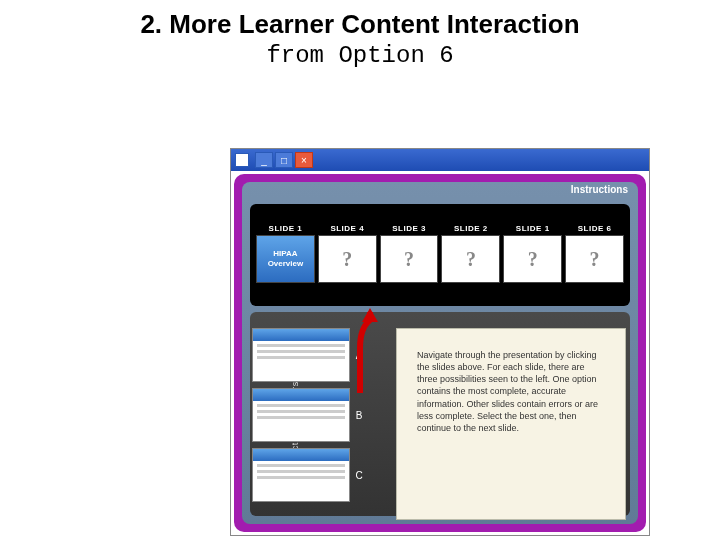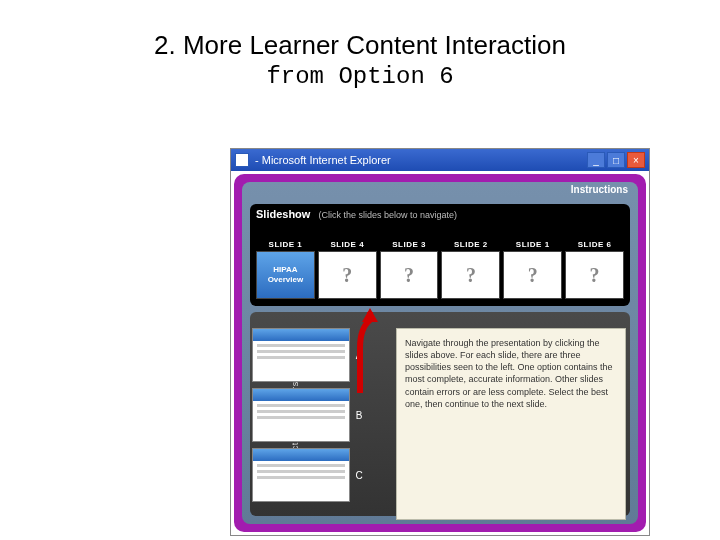--- a/index.html
+++ b/index.html
@@ -1,17 +1,17 @@
 <!DOCTYPE html>
 <html><head>
 <meta charset="utf-8">
 <style>
   * { box-sizing: border-box; margin: 0; padding: 0; }
   body { width: 720px; height: 540px; background: #fff; font-family: Arial, sans-serif; position: relative; overflow: hidden; }
-  .title { text-align: center; font-size: 26px; font-weight: normal; color: #000; padding-top: 29px; line-height: 1.3; }
+  .title { text-align: center; font-size: 26px; font-weight: bold; color: #000; padding-top: 8px; line-height: 1.3; }
   .title-line2 { text-align: center; font-size: 24px; color: #000; font-family: Liberation Mono, monospace; }
   .ie-window { position: absolute; left: 230px; top: 148px; width: 420px; height: 388px; border: 1px solid #888; background: #fff; }
   .titlebar { height: 22px; background: linear-gradient(#3a6ad0,#1e4cb3); display: flex; align-items: center; color: #fff; font-size: 11px; padding: 0 4px; position: relative; }
   .tb-icon { width: 14px; height: 14px; background: #fff; margin-right: 6px; border: 1px solid #2a5ab8; }
   .tb-title { flex: 1; }
   .tb-btns { display: flex; gap: 2px; }
   .tb-btn { width: 18px; height: 16px; background: #4c7bd9; border: 1px solid #2a5ab8; display: flex; align-items: center; justify-content: center; font-size: 10px; color: #fff; }
   .tb-close { background: #e85a3c; border-color: #c03818; }
   .app-frame { position: absolute; top: 22px; left: 0; right: 0; bottom: 0; background: #a21caf; border-radius: 10px; margin: 3px; overflow: hidden; }
   .app-inner { position: absolute; inset: 8px; border-radius: 8px; background: linear-gradient(#7690ac,#607a96); }
@@ -29,49 +29,44 @@
   .lower-area { position: absolute; top: 130px; left: 8px; right: 8px; bottom: 8px; background: linear-gradient(#4a4a4a,#333); border-radius: 6px; }
   .arrow { position: absolute; top: 126px; left: 108px; z-index: 5; }
   .arrow svg { display: block; }
   .options-col { position: absolute; left: 10px; top: 146px; bottom: 14px; width: 112px; display: flex; flex-direction: column; gap: 6px; }
   .vert-label { position: absolute; left: -8px; top: 50%; transform: translateY(-50%) rotate(-90deg); transform-origin: center; color: #ddd; font-size: 9px; white-space: nowrap; letter-spacing: 0.5px; }
   .option-row { display: flex; align-items: center; gap: 4px; }
   .option-label { color: #fff; font-size: 10px; width: 10px; text-align: center; }
   .option-thumb { flex:1; height: 54px; background: #fff; border: 1px solid #888; position: relative; overflow: hidden; }
   .opt-header { height: 12px; background: linear-gradient(#5ea4e8,#2c6cc0); }
   .opt-line { height: 3px; background: #ccc; margin: 3px 4px; }
-  .instruction-box { position: absolute; right: 12px; bottom: 4px; top: 146px; width: 230px; background: #f7f3e4; border: 1px solid #bba; padding: 8px; font-size: 9px; color: #333; line-height: 1.35; overflow: hidden; }
+  .instruction-box { position: absolute; right: 12px; bottom: 4px; top: 146px; width: 230px; background: #f7f3e4; border: 1px solid #bba; padding: 20px; font-size: 9px; color: #333; line-height: 1.35; overflow: hidden; }
   .instruction-box p { margin-bottom: 8px; }
 </style>
 </head>
 <body>
 
 <div class="title">2. More Learner Content Interaction</div>
 <div class="title-line2">from  Option 6</div>
 
 <div class="ie-window">
   <div class="titlebar">
     <div class="tb-icon"></div>
-    <div class="tb-title"> - Microsoft Internet Explorer</div>
     <div class="tb-btns">
       <div class="tb-btn">_</div>
       <div class="tb-btn">□</div>
       <div class="tb-btn tb-close">×</div>
     </div>
   </div>
 
   <div class="app-frame">
     <div class="app-inner">
       <div class="instructions">Instructions</div>
 
       <div class="slideshow-panel">
-        <div class="slideshow-header">
-          <span class="slideshow-title">Slideshow</span>
-          <span class="slideshow-hint">(Click the slides below to navigate)</span>
-        </div>
         <div class="slides-row">
           <div class="slide-cell">
             <div class="slide-label">SLIDE 1</div>
             <div class="slide-thumb active">HIPAA Overview</div>
           </div>
           <div class="slide-cell">
             <div class="slide-label">SLIDE 4</div>
             <div class="slide-thumb">
                 <span class="qmark">?</span>
               </div>

